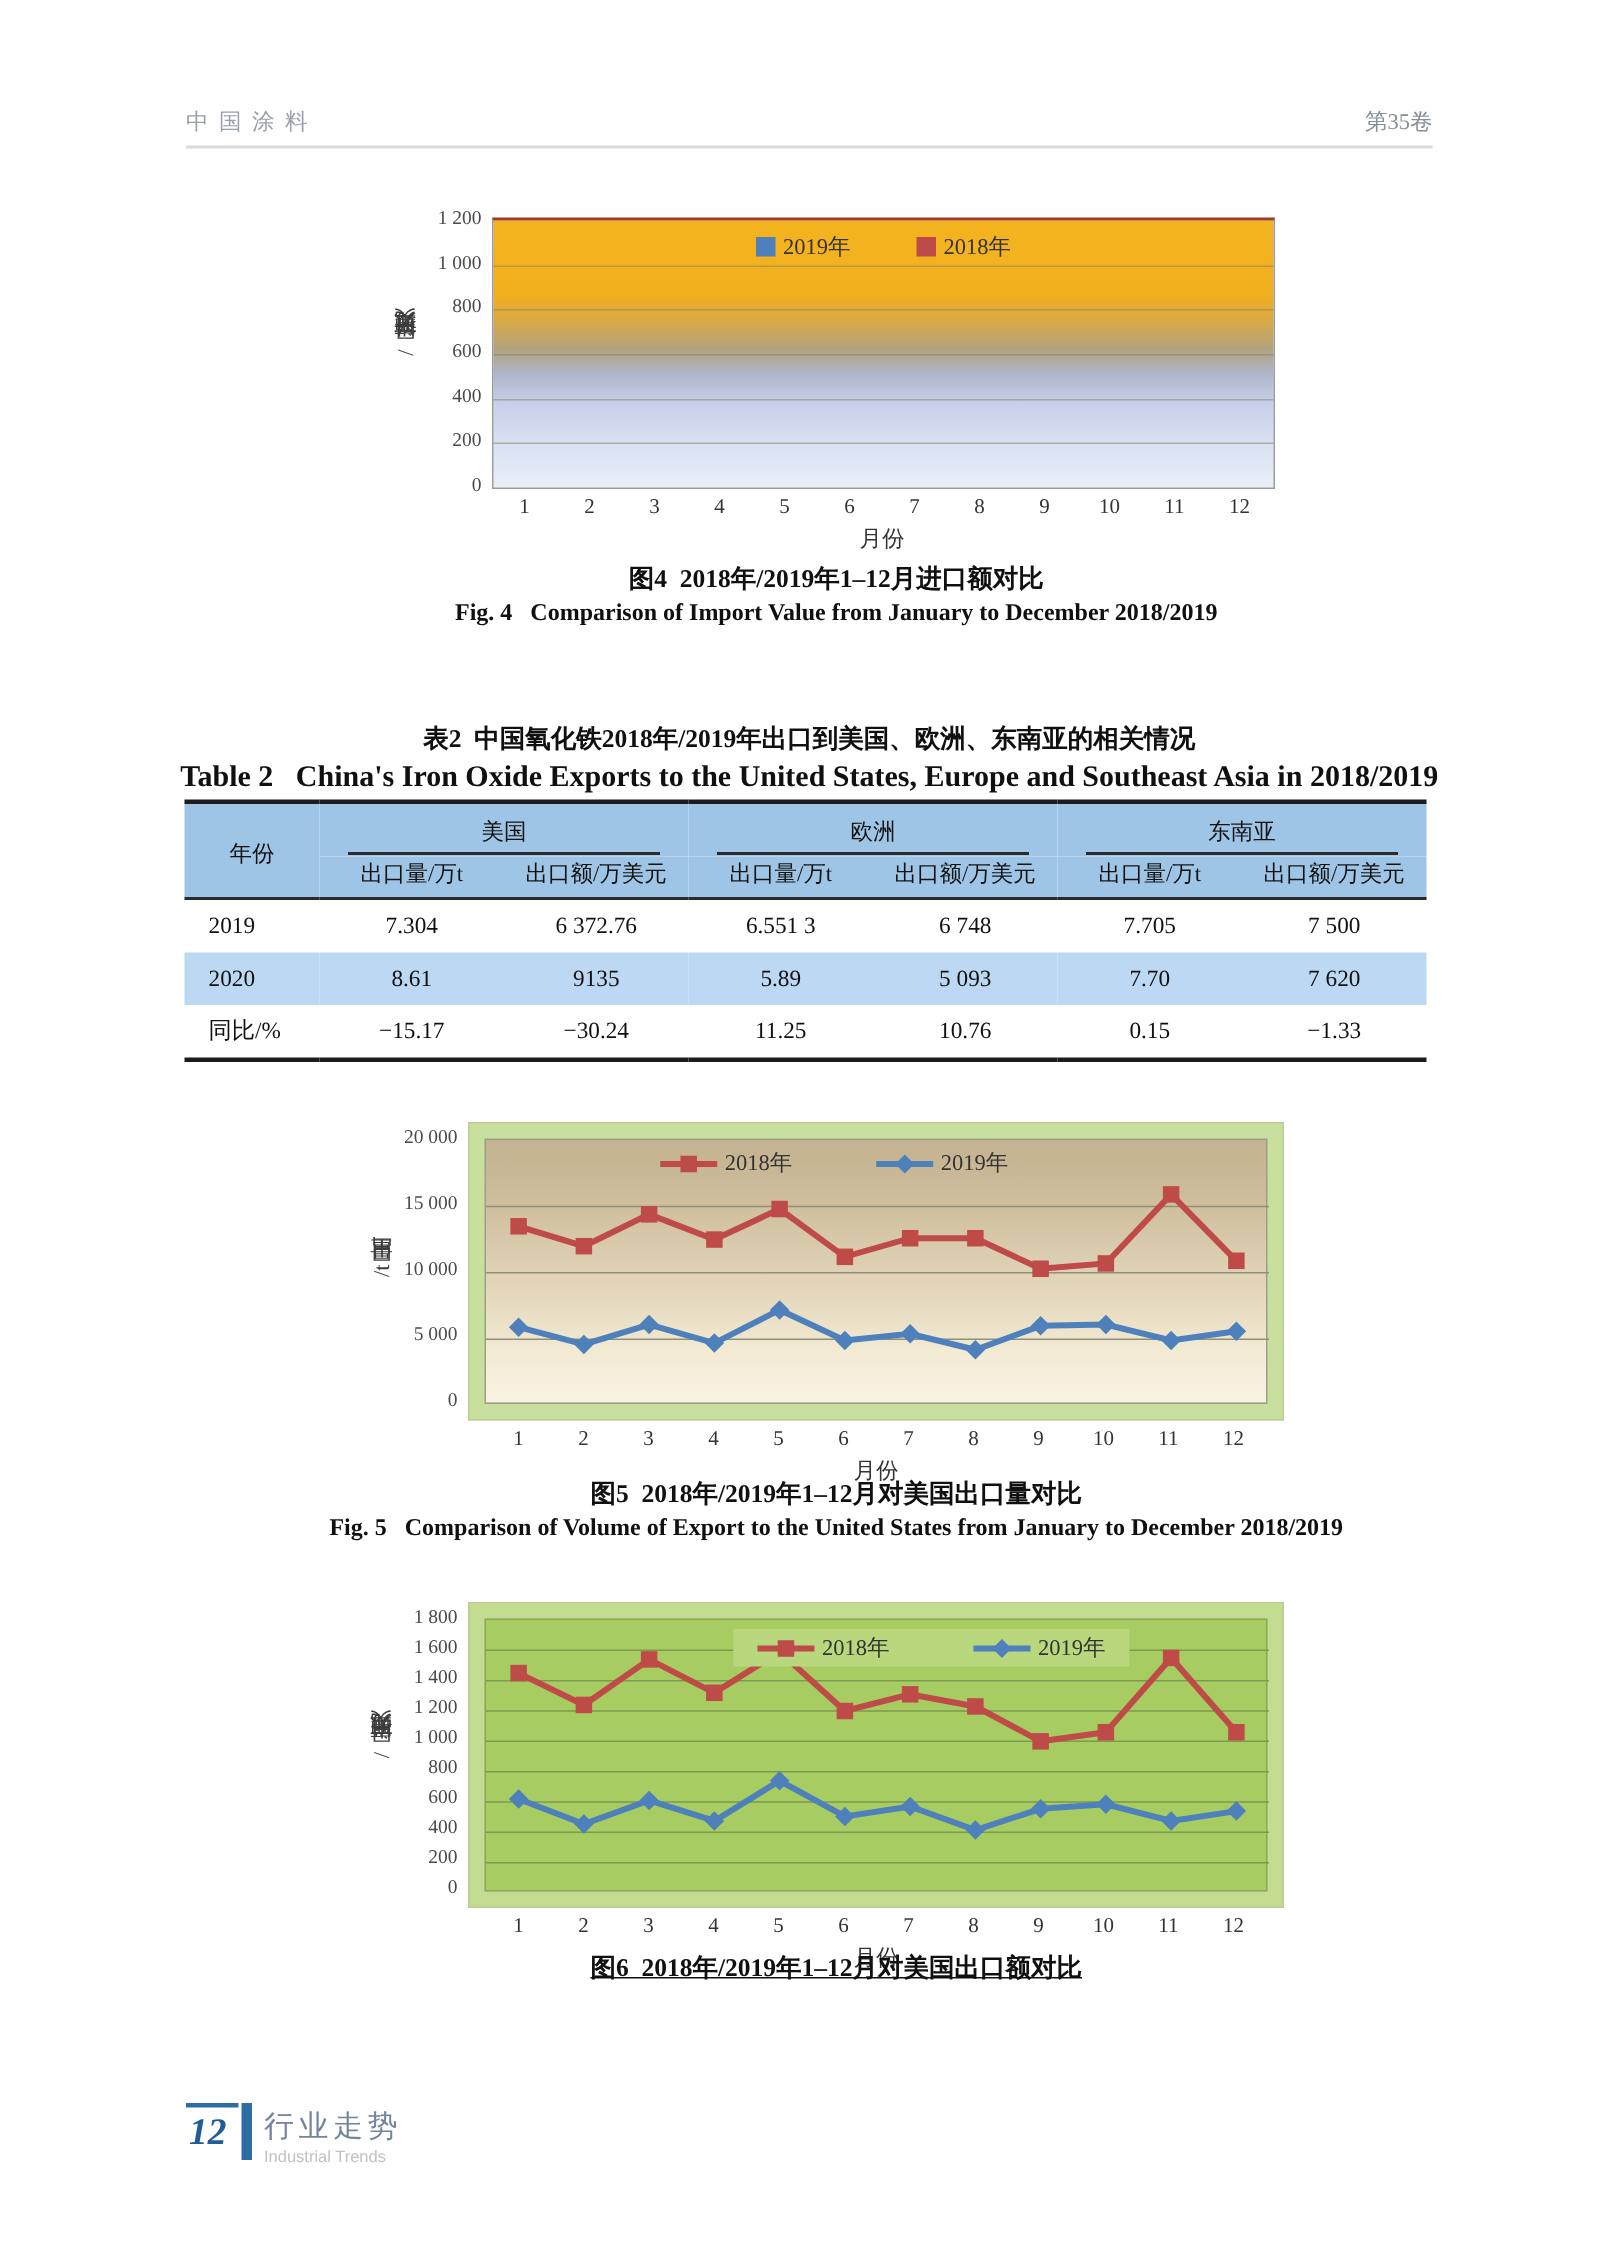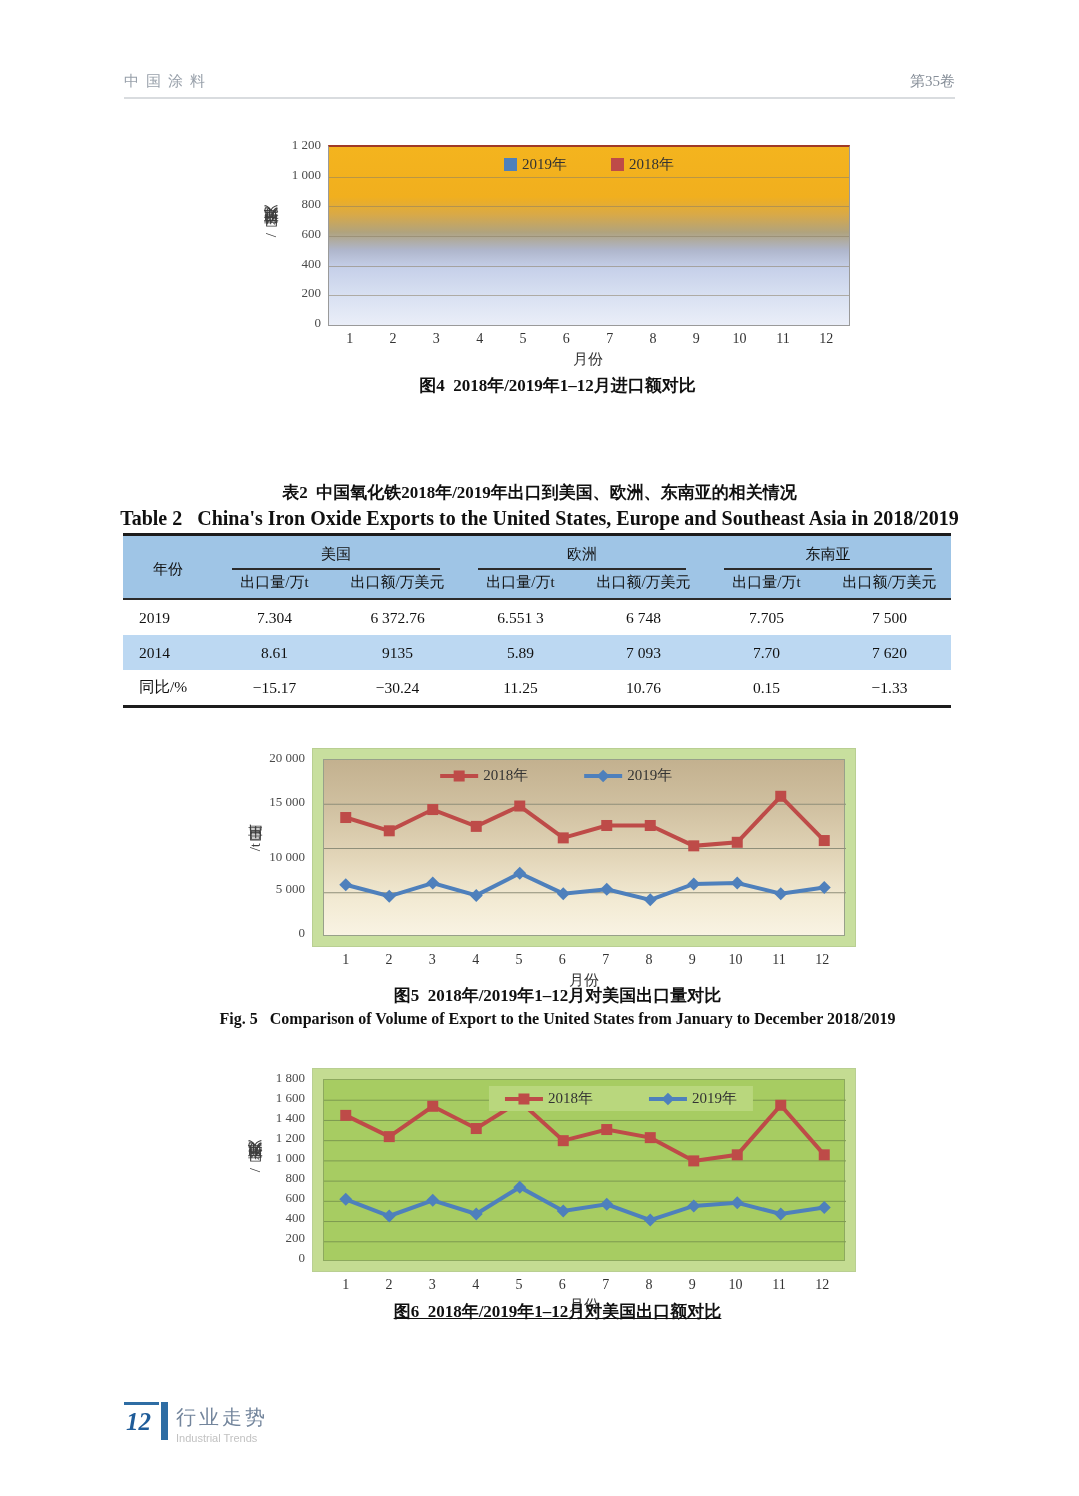--- a/index.html
+++ b/index.html
@@ -191,20 +191,21 @@
           <div class="xtick">11</div>
           <div class="xtick">12</div>
         </div>
       </div>
     <div class="xlabel-row">
         <div class="spacer64"></div>
       <div class="xlabel">月份</div>
       </div>
   </div>
   <div class="cap cap-cn" style="top:374px;">图4  2018年/2019年1–12月进口额对比</div>
+  <div class="cap cap-en" style="top:400px;">Fig. 4   Comparison of Import Value from January to December 2018/2019</div>
 
   <div class="ttitle" style="top:481px;font-size:17px;">表2  中国氧化铁2018年/2019年出口到美国、欧洲、东南亚的相关情况</div>
   <div class="ttitle" style="top:507px;font-size:20px;">Table 2   China's Iron Oxide Exports to the United States, Europe and Southeast Asia in 2018/2019</div>
   <table class="t2" style="top:533px;">
     <colgroup>
       <col style="width:90px">
         <col style="width:123px">
         <col style="width:123px">
         <col style="width:123px">
       <col style="width:123px">
@@ -237,25 +238,25 @@
         <tr>
           <th class="rowlabel">2019</th>
           <td>7.304</td>
           <td>6 372.76</td>
           <td>6.551 3</td>
           <td>6 748</td>
           <td>7.705</td>
           <td>7 500</td>
         </tr>
         <tr class="hl">
-          <th class="rowlabel">2014</th>
+          <th class="rowlabel">2020</th>
           <td>8.61</td>
           <td>9135</td>
           <td>5.89</td>
-          <td>7 093</td>
+          <td>5 093</td>
           <td>7.70</td>
           <td>7 620</td>
         </tr>
         <tr>
           <th class="rowlabel">同比/%</th>
           <td>−15.17</td>
           <td>−30.24</td>
           <td>11.25</td>
           <td>10.76</td>
           <td>0.15</td>
@@ -263,21 +264,21 @@
         </tr>
       </tbody>
   </table>
 
   <div class="fig fig5" style="left:246px;top:748px;">
     <div class="chart-row">
       <div class="ylabel">出口量/t</div>
       <div class="yticks">
           <div class="ytick" style="top: 0%;">20 000</div>
           <div class="ytick" style="top: 25%;">15 000</div>
-          <div class="ytick" style="top: 50%; margin-top: 11px;">10 000</div>
+          <div class="ytick" style="top: 50%;">10 000</div>
           <div class="ytick" style="top: 75%;">5 000</div>
           <div class="ytick" style="top: 100%;">0</div>
         </div>
       <div class="lframe">
         <div class="lplot">
             <svg viewBox="0 0 522 177" width="522" height="177">
               <line x1="0" x2="522" y1="44.25" y2="44.25" stroke="#8f8f7a" stroke-width="1"></line>
               <line x1="0" x2="522" y1="88.5" y2="88.5" stroke="#8f8f7a" stroke-width="1"></line>
               <line x1="0" x2="522" y1="132.75" y2="132.75" stroke="#8f8f7a" stroke-width="1"></line>
               <g>

